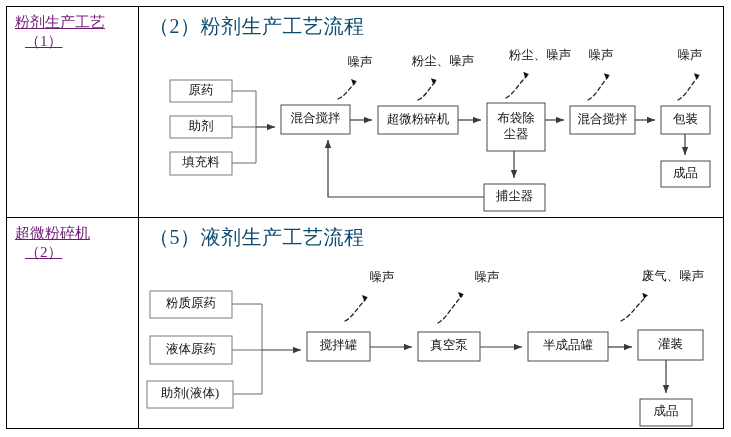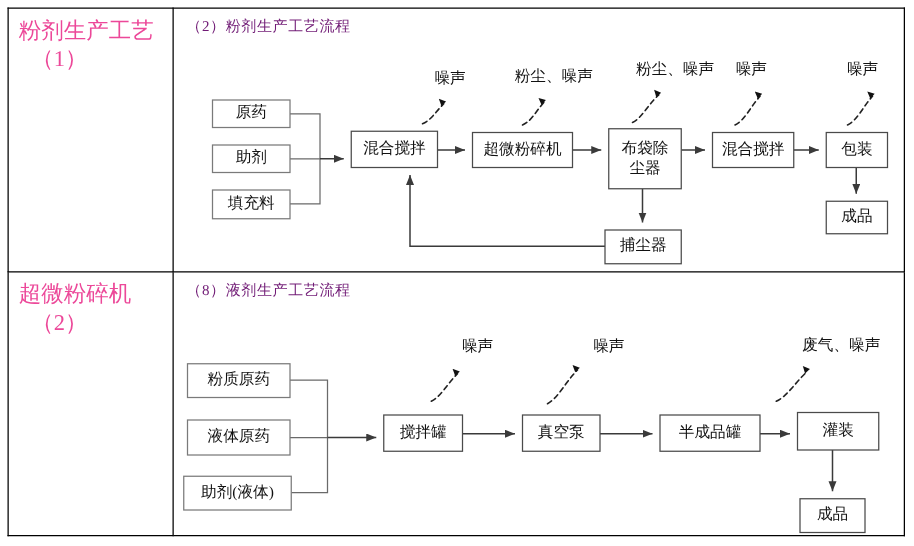--- a/index.html
+++ b/index.html
@@ -15,25 +15,25 @@
     margin:6px 0 0 6px;
     table-layout:fixed;
   }
   table.layout td{
     border:1px solid #000;
     vertical-align:top;
     padding:0;
   }
   td.cat{width:131px;}
   td.flow{width:584px;position:relative;}
-  .cat-inner{padding:6px 4px 0 8px;line-height:1.25;font-size:18px;color:#ec4899;}
+  .cat-inner{padding:6px 4px 0 8px;line-height:1.25;font-size:15px;color:#701a75;text-decoration:underline;}
   .cat-line2{padding-left:10px;}
   .flow-title{
     position:absolute;left:10px;top:6px;
-    font-size:12px;color:#701a75;letter-spacing:.5px;white-space:nowrap;
+    font-size:20px;color:#0c4a6e;letter-spacing:.5px;white-space:nowrap;
   }
   .canvas{position:absolute;left:0;top:0;width:100%;height:100%;}
   svg{display:block;}
   .bx{fill:#ffffff;stroke:#7a7a7a;stroke-width:1;}
   .bxd{fill:#ffffff;stroke:#4a4a4a;stroke-width:1;}
   .ln{stroke:#3a3a3a;stroke-width:1.2;fill:none;}
   .lnthin{stroke:#6a6a6a;stroke-width:1;fill:none;}
   .dash{stroke:#222;stroke-width:1.3;fill:none;stroke-dasharray:4 3;stroke-linecap:round;}
   text.boxlbl{
     font-family:"Liberation Serif","DejaVu Serif",serif;
@@ -62,21 +62,21 @@
       </td>
     </tr>
     <tr>
       <td class="cat">
         <div class="cat-inner">
           <div>超微粉碎机</div>
           <div class="cat-line2">（2）</div>
         </div>
       </td>
       <td class="flow">
-        <div class="flow-title">（8）液剂生产工艺流程</div>
+        <div class="flow-title">（5）液剂生产工艺流程</div>
       </td>
     </tr>
   </tbody>
     </table>
 
   <svg class="canvas" width="731" height="437" viewBox="0 0 731 437">
     <defs>
       <marker id="ah" markerWidth="9" markerHeight="9" refX="8" refY="3.2" orient="auto" markerUnits="userSpaceOnUse">
         <path d="M0,0 L8,3.2 L0,6.4 z" fill="#3a3a3a"></path>
       </marker>

